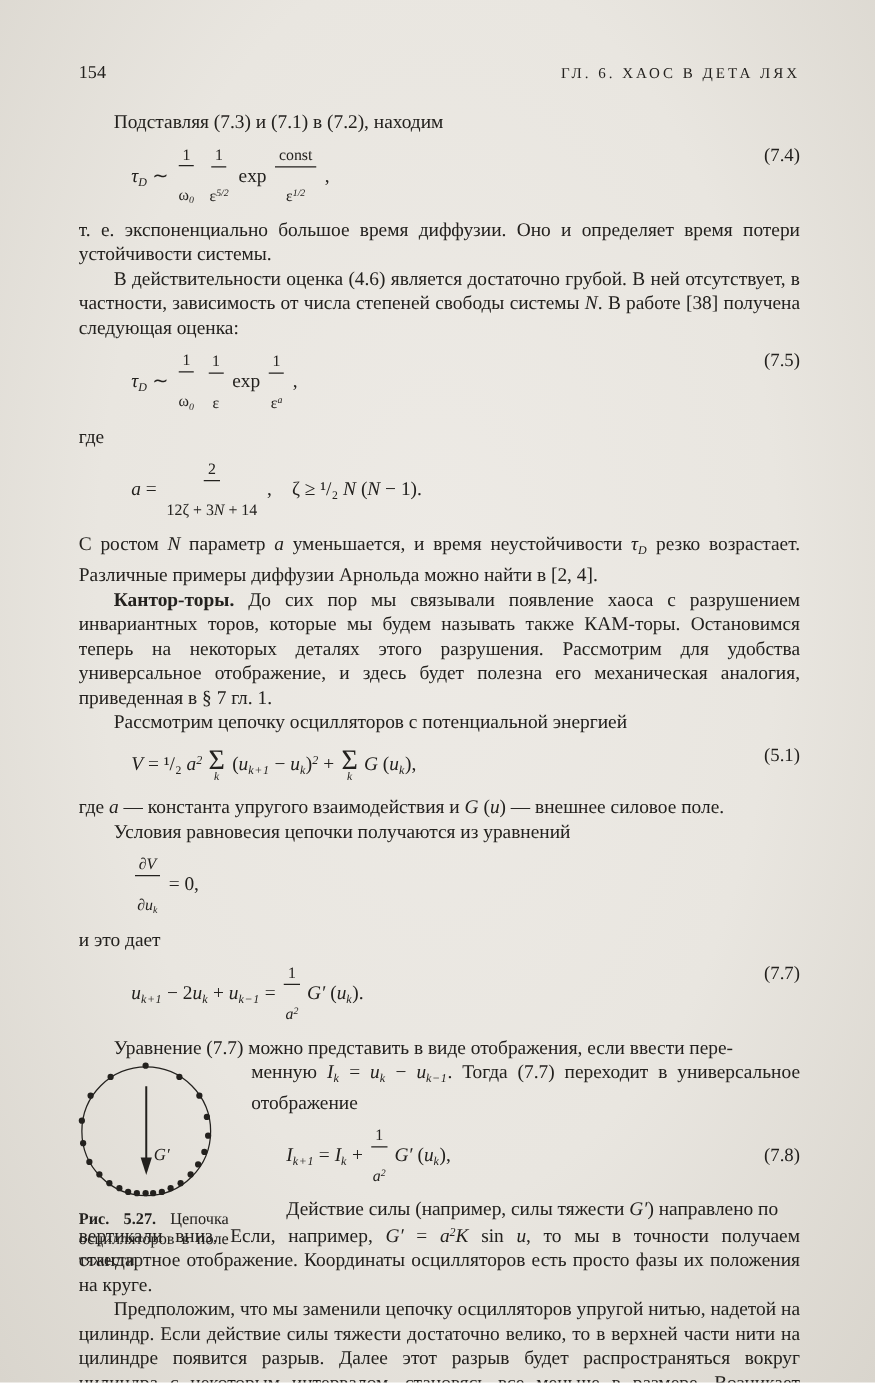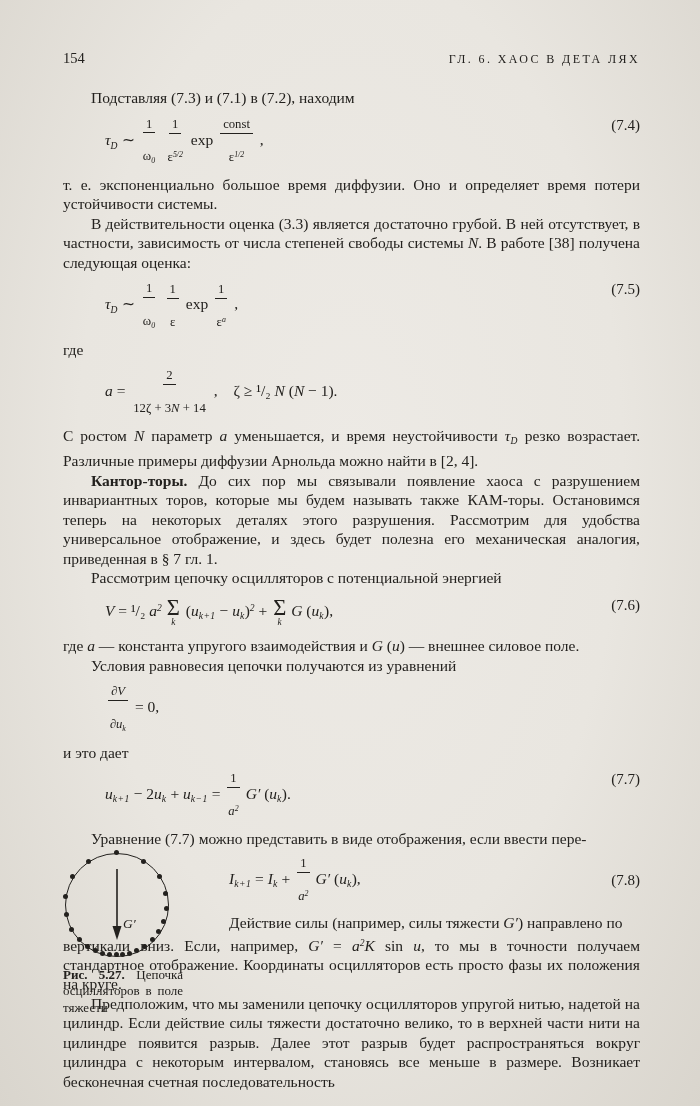--- a/index.html
+++ b/index.html
@@ -63,21 +63,21 @@
             <span class="fnum"><span>1</span></span>
             <span class="fden"><span>ε</span><span class="msup">5/2</span></span>
           </span><span> exp </span><span class="frac">
             <span class="fnum"><span>const</span></span>
             <span class="fden"><span>ε</span><span class="msup">1/2</span></span>
           </span><span> ,</span></span>
       <span class="eq-num">(7.4)</span>
     </div>
 
     <p>т. е. экспоненциально большое время диффузии. Оно и определяет время потери устойчивости системы.</p>
-    <p class="indent"><span>В действительности оценка (3.3) является достаточно грубой. В ней отсутствует, в частности, зависимость от числа степеней свободы системы </span><span class="it">N</span><span>. В работе [38] получена следующая оценка:</span></p>
+    <p class="indent"><span>В действительности оценка (4.6) является достаточно грубой. В ней отсутствует, в частности, зависимость от числа степеней свободы системы </span><span class="it">N</span><span>. В работе [38] получена следующая оценка:</span></p>
 
     <div class="eq-row">
       <span><span class="it">τ</span><span class="msub">D</span><span> ∼ </span><span class="frac">
             <span class="fnum"><span>1</span></span>
             <span class="fden"><span>ω</span><span class="msub">0</span></span>
           </span><span style="display: inline-block; width: 4px;"></span><span class="frac">
             <span class="fnum"><span>1</span></span>
             <span class="fden"><span>ε</span></span>
           </span><span> exp </span><span class="frac">
             <span class="fnum"><span>1</span></span>
@@ -100,21 +100,21 @@
     <p class="indent">Рассмотрим цепочку осцилляторов с потенциальной энергией</p>
 
     <div class="eq-row">
       <span><span class="it">V</span><span> = ¹/₂ </span><span class="it">a</span><span class="msup">2</span><span style="display: inline-block; width: 3px;"></span><span class="sum">
             <span class="sigma">Σ</span>
             <span class="under">k</span>
           </span><span> (</span><span class="it">u</span><span class="msub">k+1</span><span> − </span><span class="it">u</span><span class="msub">k</span><span>)</span><span class="msup">2</span><span> + </span><span class="sum">
             <span class="sigma">Σ</span>
             <span class="under">k</span>
           </span><span style="display: inline-block; width: 3px;"></span><span class="it">G</span><span> (</span><span class="it">u</span><span class="msub">k</span><span>),</span></span>
-      <span class="eq-num">(7.6)</span>
+      <span class="eq-num">(5.1)</span>
     </div>
 
     <p><span>где </span><span class="it">a</span><span> — константа упругого взаимодействия и </span><span class="it">G</span><span> (</span><span class="it">u</span><span>) — внешнее силовое поле.</span></p>
     <p class="indent">Условия равновесия цепочки получаются из уравнений</p>
 
     <div class="eq-row">
       <span><span class="frac">
             <span class="fnum"><span class="it">∂V</span></span>
             <span class="fden"><span class="it">∂u</span><span class="msub">k</span></span>
           </span><span> = 0,</span></span>
@@ -161,20 +161,21 @@
             <span class="dot" style="left: -3.00367px; top: 40.4022px;"></span>
             <span class="dot" style="left: 4.24955px; top: 20.4741px;"></span>
             <span class="dot" style="left: 19.7234px; top: 4.7278px;"></span>
           </div>
         <figcaption class="fig-cap"><span class="bd">Рис. 5.27.</span><span> Цепочка осцилляторов в поле тяжести</span></figcaption>
       </figure>
 
       <p class="indent">Уравнение (7.7) можно представить в виде отображения, если ввести пере-</p>
 
       <div class="narrow">
+        <p><span>менную </span><span class="it">I</span><span class="msub">k</span><span> = </span><span class="it">u</span><span class="msub">k</span><span> − </span><span class="it">u</span><span class="msub">k−1</span><span>. Тогда (7.7) переходит в универсальное отображение</span></p>
 
         <div class="eq78">
           <div class="stack">
             <span><span class="it">I</span><span class="msub">k+1</span><span> = </span><span class="it">I</span><span class="msub">k</span><span> + </span><span class="frac">
                   <span class="fnum"><span>1</span></span>
                   <span class="fden"><span class="it">a</span><span class="msup">2</span></span>
                 </span><span style="display: inline-block; width: 3px;"></span><span class="it">G′</span><span> (</span><span class="it">u</span><span class="msub">k</span><span>),</span></span>
           </div>
           <span class="eq-num">(7.8)</span>
         </div>

